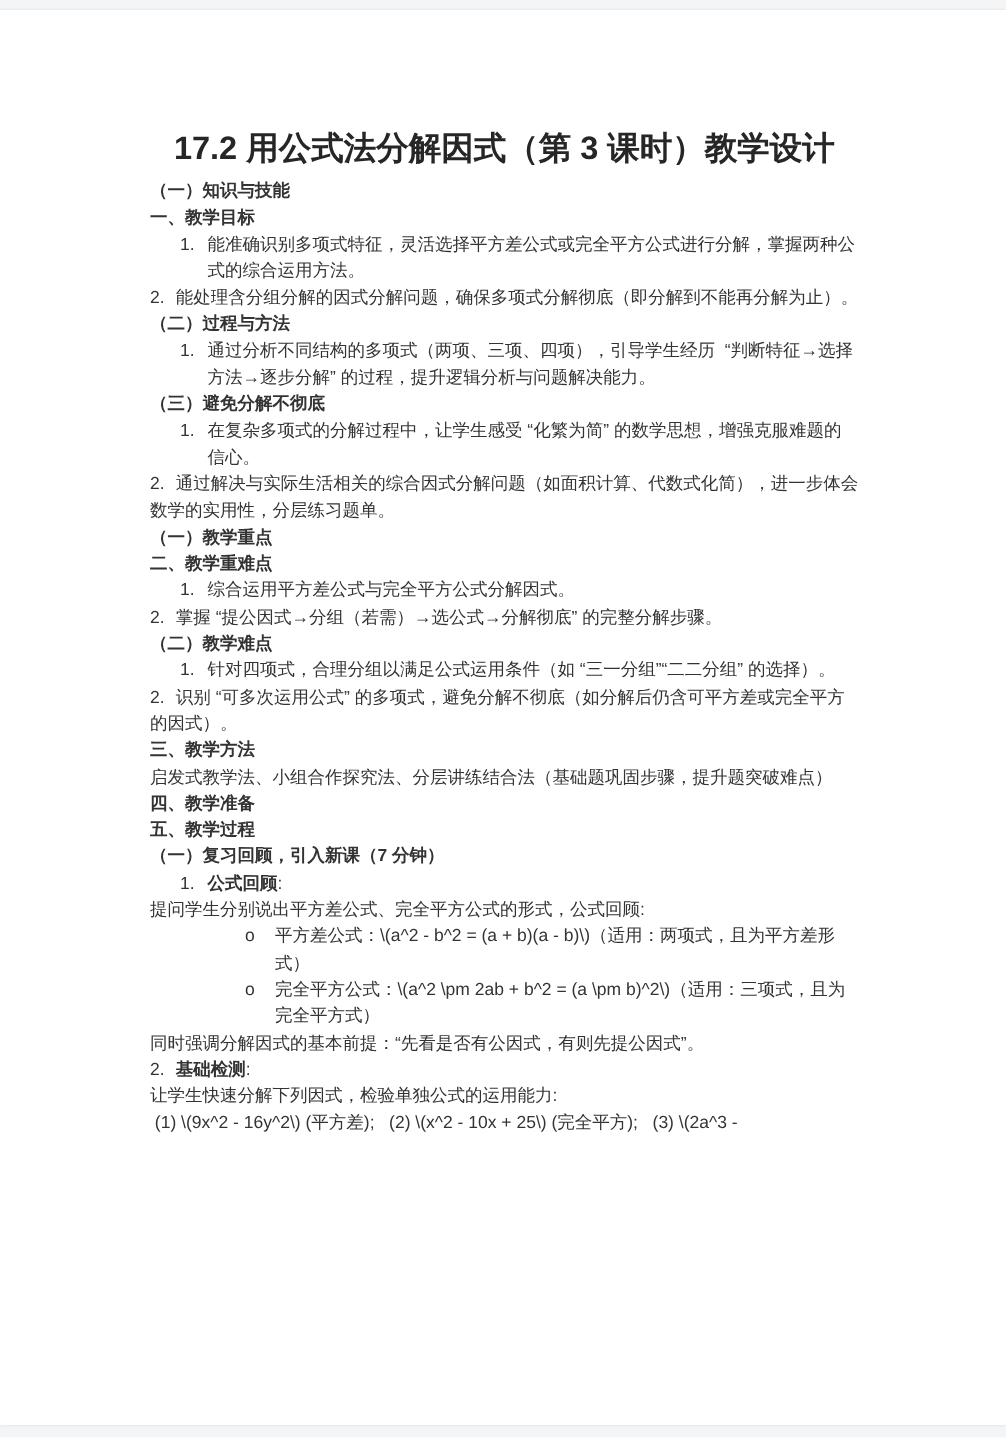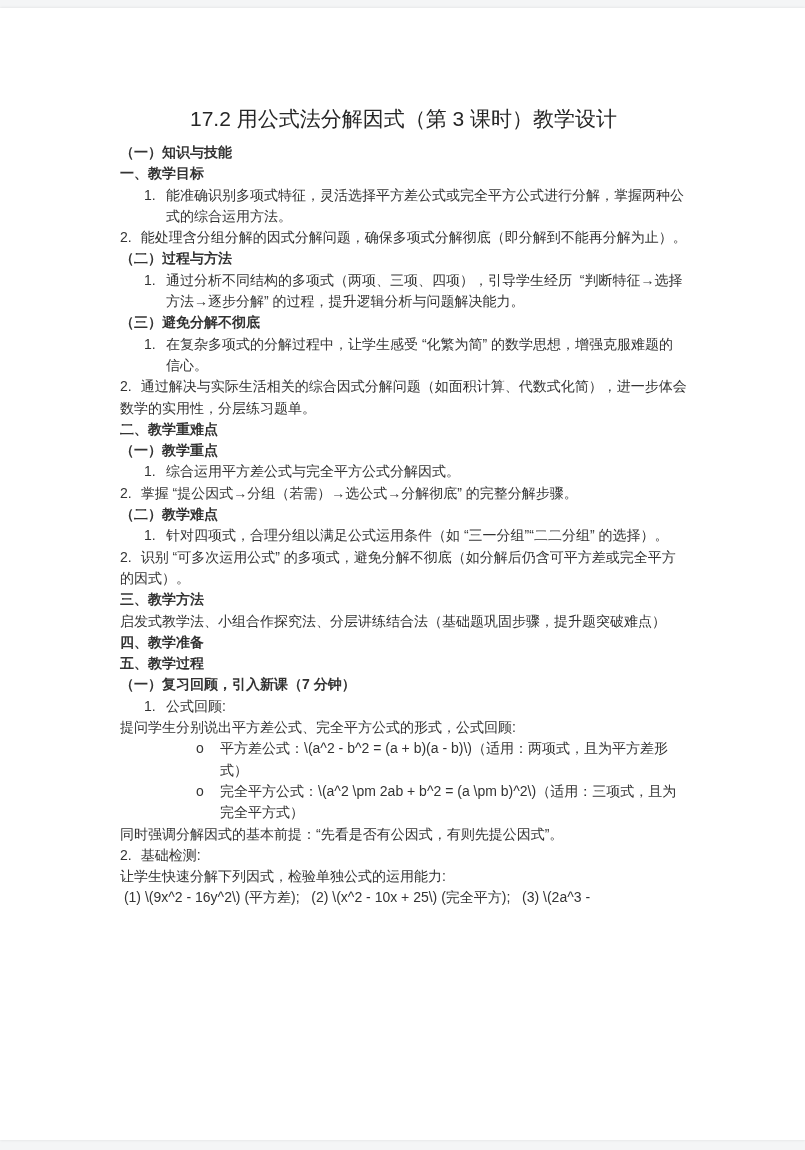--- a/index.html
+++ b/index.html
@@ -15,34 +15,34 @@
     width:805px; height:1132px;
     background:#ffffff;
     box-shadow:0 0 3px rgba(0,0,0,0.10);
     box-sizing:border-box;
     padding:96px 118px 0 120px;
     color:#333333;
     font-size:14px;
     line-height:21.3px;
   }
   .doc-title {
-    font-size:21px; line-height:29px; font-weight:400;
+    font-size:26px; line-height:29px; font-weight:700;
     text-align:center; color:#262626;
     margin:0 0 9px 0;
   }
   p, .blk { margin:0; padding:0; }
   .h { font-weight:700; }
   .t, .m, .r { white-space:pre-wrap; }
   .flat .m { margin-right:9px; }
   .nested { display:flex; margin-left:24px; }
   .nested .m { flex:0 0 22px; }
   .bullet { display:flex; margin-left:76px; }
   .bullet .m { flex:0 0 24px; }
   .clip { white-space:pre; overflow:hidden; }
-  b { font-weight:400; }
+  b { font-weight:700; }
 </style>
 </head>
 <body>
 
 <div class="page">
 
   <h1 class="doc-title">17.2 用公式法分解因式（第 3 课时）教学设计</h1>
 
   <p class="h">（一）知识与技能</p>
 
@@ -63,23 +63,23 @@
 
   <p class="h">（三）避免分解不彻底</p>
   <div class="nested blk">
     <span class="m">1.</span>
     <span class="t">在复杂多项式的分解过程中，让学生感受 “化繁为简” 的数学思想，增强克服难题的信心。</span>
   </div>
   <p class="flat">
     <span class="m">2.</span><span class="t">通过解决与实际生活相关的综合因式分解问题（如面积计算、代数式化简），进一步体会数学的实用性，分层练习题单。</span>
   </p>
 
+  <p class="h">（一）教学重点</p>
+
   <p class="h">二、教学重难点</p>
-
-  <p class="h">（一）教学重点</p>
   <div class="nested blk">
     <span class="m">1.</span>
     <span class="t">综合运用平方差公式与完全平方公式分解因式。</span>
   </div>
   <p class="flat">
     <span class="m">2.</span><span class="t">掌握 “提公因式→分组（若需）→选公式→分解彻底” 的完整分解步骤。</span>
   </p>
 
   <p class="h">（二）教学难点</p>
   <div class="nested blk">

